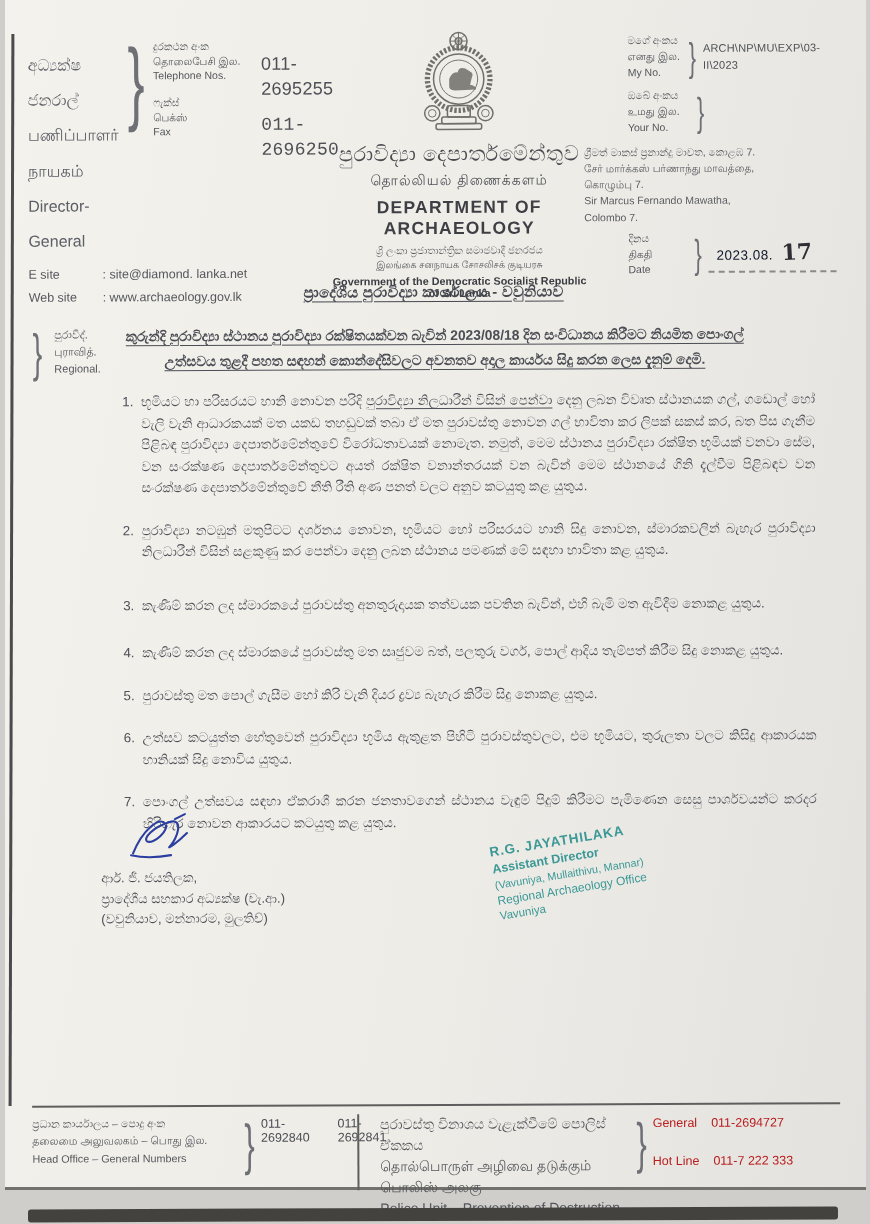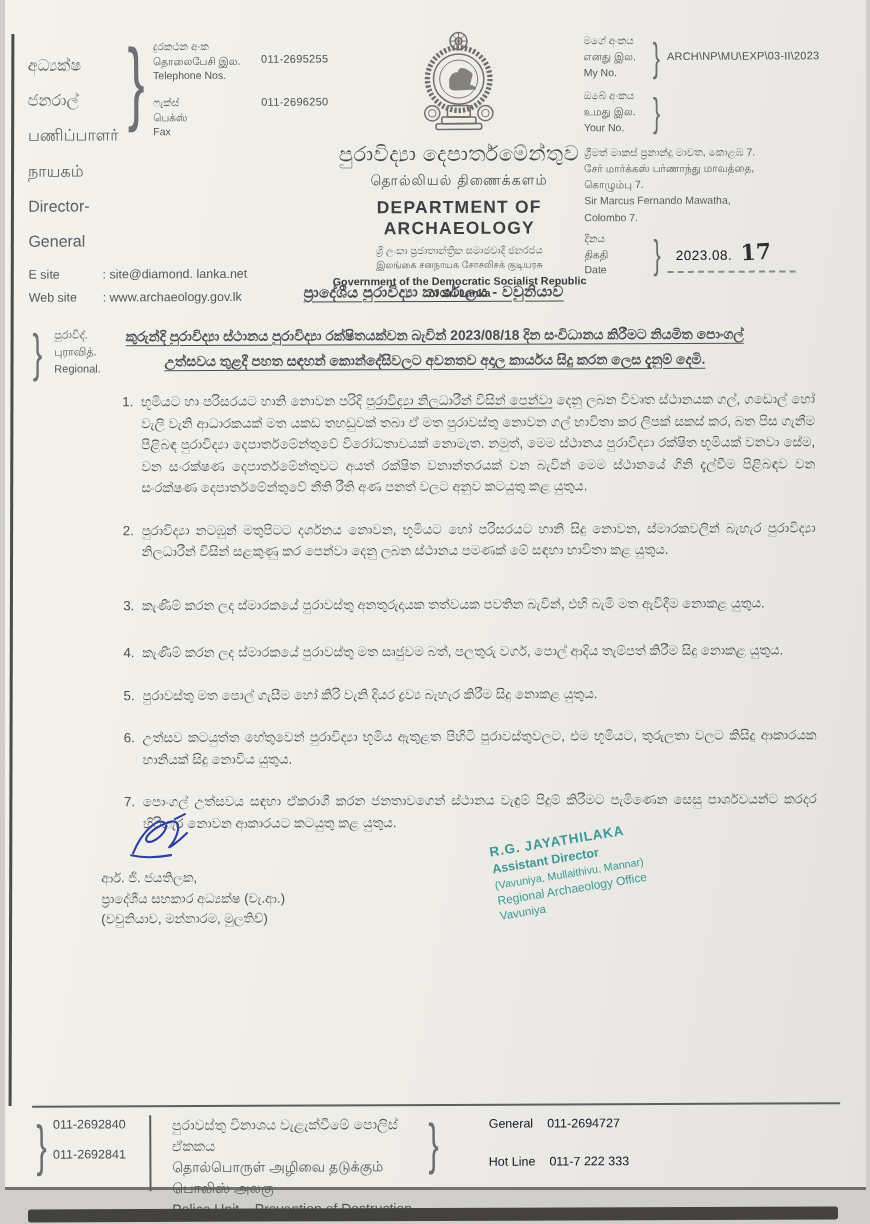--- a/index.html
+++ b/index.html
@@ -15,39 +15,39 @@
 
   
   .letterhead { position:absolute; top:26px; left:30px; width:808px; height:238px; }
   .lh-left { position:absolute; left:0; top:8px; width:300px; }
   .dg-row { display:flex; align-items:flex-start; }
   .dg-labels { width:116px; font-size:16px; line-height:2.2; padding-top:12px; color:#5d5f66; }
   .brace { font-weight:300; color:#6e7076; line-height:1; display:inline-block; transform:scaleX(.55); }
   .brace-lg { font-size:92px; margin:0 2px; }
   .telfax { font-size:10.5px; line-height:1.4; padding-top:4px; }
   .tf-grp { position:relative; margin-bottom:12px; width:180px; }
-  .tf-val { position:absolute; left:108px; top:13px; font-size:11px; color:#4d4f55; letter-spacing:.3px;text-align:center; }
+  .tf-val { position:absolute; left:108px; top:13px; font-size:18px; color:#4d4f55; letter-spacing:.3px; }
   .contact-row { display:flex; font-size:12.5px; margin-top:9px; color:#55575d; }
   .contact-row .lbl { width:74px; }
   .telegrams { display:flex; margin-top:22px; font-size:11px; line-height:1.55; }
   .telegrams .tg-lbl { width:92px; }
   .brace-md { font-size:52px; margin:0 8px 0 0; align-self:center; }
 
   .lh-center { position:absolute; left:298px; top:0; width:266px; text-align:center; }
   .emblem { display:block; margin:0 auto; }
   .dept-si { font-size:21px; letter-spacing:.5px; color:#4b4c52; margin-top:4px; }
   .dept-ta { font-size:14px; color:#515359; margin-top:6px; letter-spacing:1px; }
   .dept-en { font-size:17.5px; font-weight:bold; letter-spacing:1.2px; color:#3e3f45; margin-top:7px; }
   .gov-si  { font-size:10px; margin-top:6px; color:#5a5c62; }
   .gov-ta  { font-size:9.5px; margin-top:2px; color:#5a5c62; }
   .gov-en  { font-size:10.8px; font-weight:bold; margin-top:3px; color:#3b3c42; }
 
   .lh-right { position:absolute; right:0; top:8px; width:252px; font-size:10.5px; line-height:1.5; }
   .ref-row { display:flex; align-items:center; margin-bottom:8px; }
-  .ref-labels { width:62px; }
+  .ref-labels { width:62px;margin-left:44px; }
   .brace-sm { font-size:40px; margin:0 4px; }
   .ref-val { font-size:11px; color:#4d4f55; letter-spacing:.2px; }
   .addr { margin:8px 0 6px 0; line-height:1.55; color:#5a5c62; }
   .date-row { display:flex; align-items:center; }
   .date-val { border-bottom:2px dashed #8a8a86; padding:0 8px 2px 8px; min-width:128px; display:flex; align-items:baseline; gap:8px; }
   .date-printed { font-size:13.5px; color:#0f172a; letter-spacing:.5px; }
   .date-hand { font-size:22px; color:#2e2e34; font-weight:bold; transform:rotate(-3deg); font-family:"DejaVu Serif","Liberation Serif",serif; }
 
   
   .doc-title { position:absolute; top:283px; left:0; width:100%; text-align:center; font-size:15px; font-weight:bold; color:#474950;
@@ -68,24 +68,24 @@
   .stamp .s1 { font-size:13.5px; font-weight:bold; letter-spacing:.8px; }
   .stamp .s2 { font-size:12.5px; font-weight:bold; }
   .stamp .s3 { font-size:10.8px; }
   .stamp .s4 { font-size:12px; }
   .stamp .s5 { font-size:11.5px; }
 
   
   .footer { position:absolute; top:1104px; left:30px; width:808px; border-top:2px solid #5e5e5e; padding-top:8px; display:flex; align-items:flex-start; }
   .f-col1 { width:208px; font-size:10.8px; line-height:1.6; color:#55575d; }
   .f-brace { font-size:56px; margin:2px 2px 0 0; }
-  .f-nums { display:flex; flex-direction:column; gap:16px; font-size:12.5px; color:#4b4d53; padding-top:2px; width:94px; }
+  .f-nums { display:flex; flex-direction:row; gap:28px; font-size:12.5px; color:#4b4d53; padding-top:2px; width:94px; }
   .f-div { border-left:2px solid #5e5e5e; align-self:stretch; height:76px; margin:0 12px 0 2px; }
   .f-col2 { width:252px; font-size:14px; line-height:1.5; color:#55575d;margin-left:9px; }
-  .f-col3 { font-size:12.5px; color:#0f172a; padding-top:3px;margin-left:44px; }
+  .f-col3 { font-size:12.5px; color:#b91c1c; padding-top:3px; }
   .f-col3 .f-row { display:flex; gap:14px; margin-bottom:24px; }
   .bottom-strip { position:absolute; left:28px; right:32px; bottom:3px; height:13px; background:#43423f; border-radius:3px; transform:rotate(-.2deg); }
 </style>
 </head>
 <body>
 
 <div class="page">
   <div class="paper"></div>
   <div class="scan-edge"></div>
 
@@ -105,21 +105,21 @@
             <div class="tf-grp">
               <div>දුරකථන අංක</div>
               <div>தொலைபேசி இல.</div>
               <div>Telephone Nos.</div>
               <div class="tf-val">011-2695255</div>
             </div>
             <div class="tf-grp">
               <div>ෆැක්ස්</div>
               <div>பெக்ஸ்</div>
               <div>Fax</div>
-              <div class="tf-val" style="top:0;">011-2696250</div>
+              <div class="tf-val" style="top:18px;font-family:Liberation Mono, monospace;">011-2696250</div>
             </div>
           </div>
         </div>
         <div class="contact-row">
           <span class="lbl">E site</span>
           <span>: site@diamond. lanka.net</span>
         </div>
         <div class="contact-row">
           <span class="lbl">Web site</span>
           <span>: www.archaeology.gov.lk</span>
@@ -234,20 +234,25 @@
 
     <div class="stamp">
       <div class="s1">R.G. JAYATHILAKA</div>
       <div class="s2">Assistant Director</div>
       <div class="s3">(Vavuniya, Mullaithivu, Mannar)</div>
       <div class="s4">Regional Archaeology Office</div>
       <div class="s5">Vavuniya</div>
     </div>
 
     <div class="footer">
+      <div class="f-col1">
+        <div>ප්‍රධාන කාර්යාලය – පොදු අංක</div>
+        <div>தலைமை அலுவலகம் – பொது இல.</div>
+        <div>Head Office – General Numbers</div>
+      </div>
       <div class="brace f-brace">}</div>
       <div class="f-nums">
         <div>011-2692840</div>
         <div>011-2692841</div>
       </div>
       <div class="f-div"></div>
       <div class="f-col2">
         <div>පුරාවස්තු විනාශය වැළැක්වීමේ පොලිස් ඒකකය</div>
         <div>தொல்பொருள் அழிவை தடுக்கும் பொலிஸ் அலகு</div>
         <div>Police Unit – Prevention of Destruction and</div>

